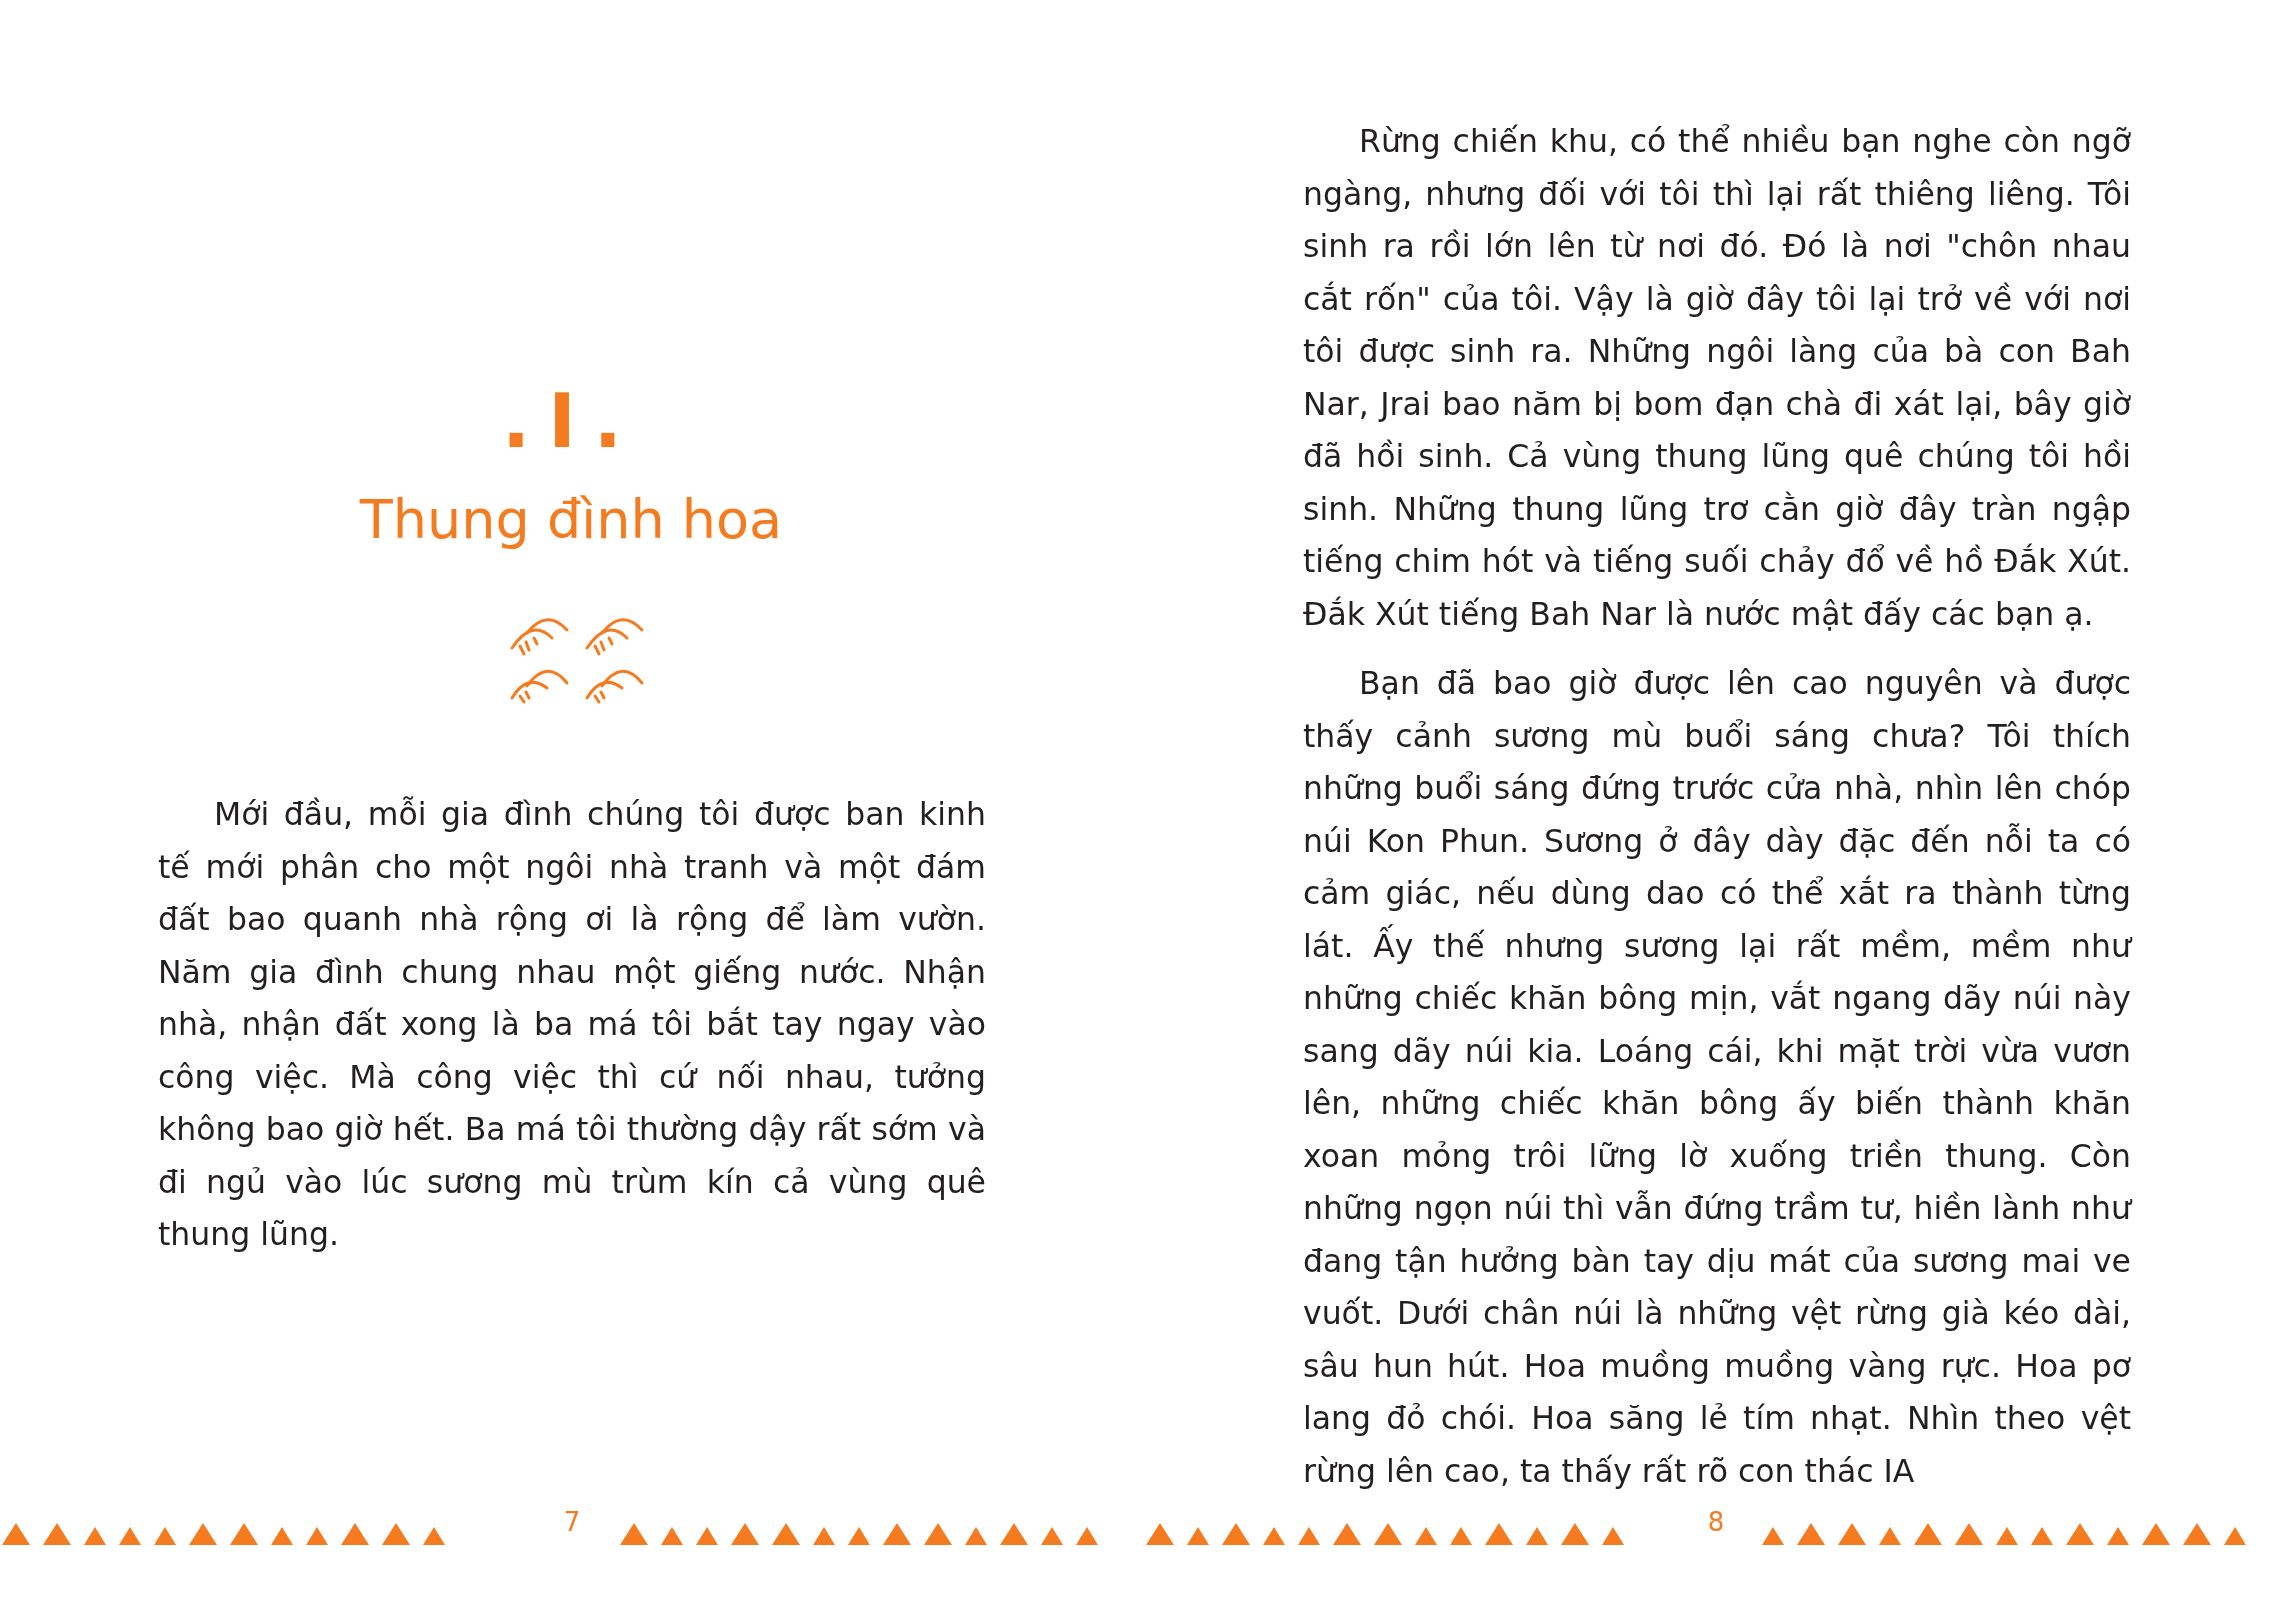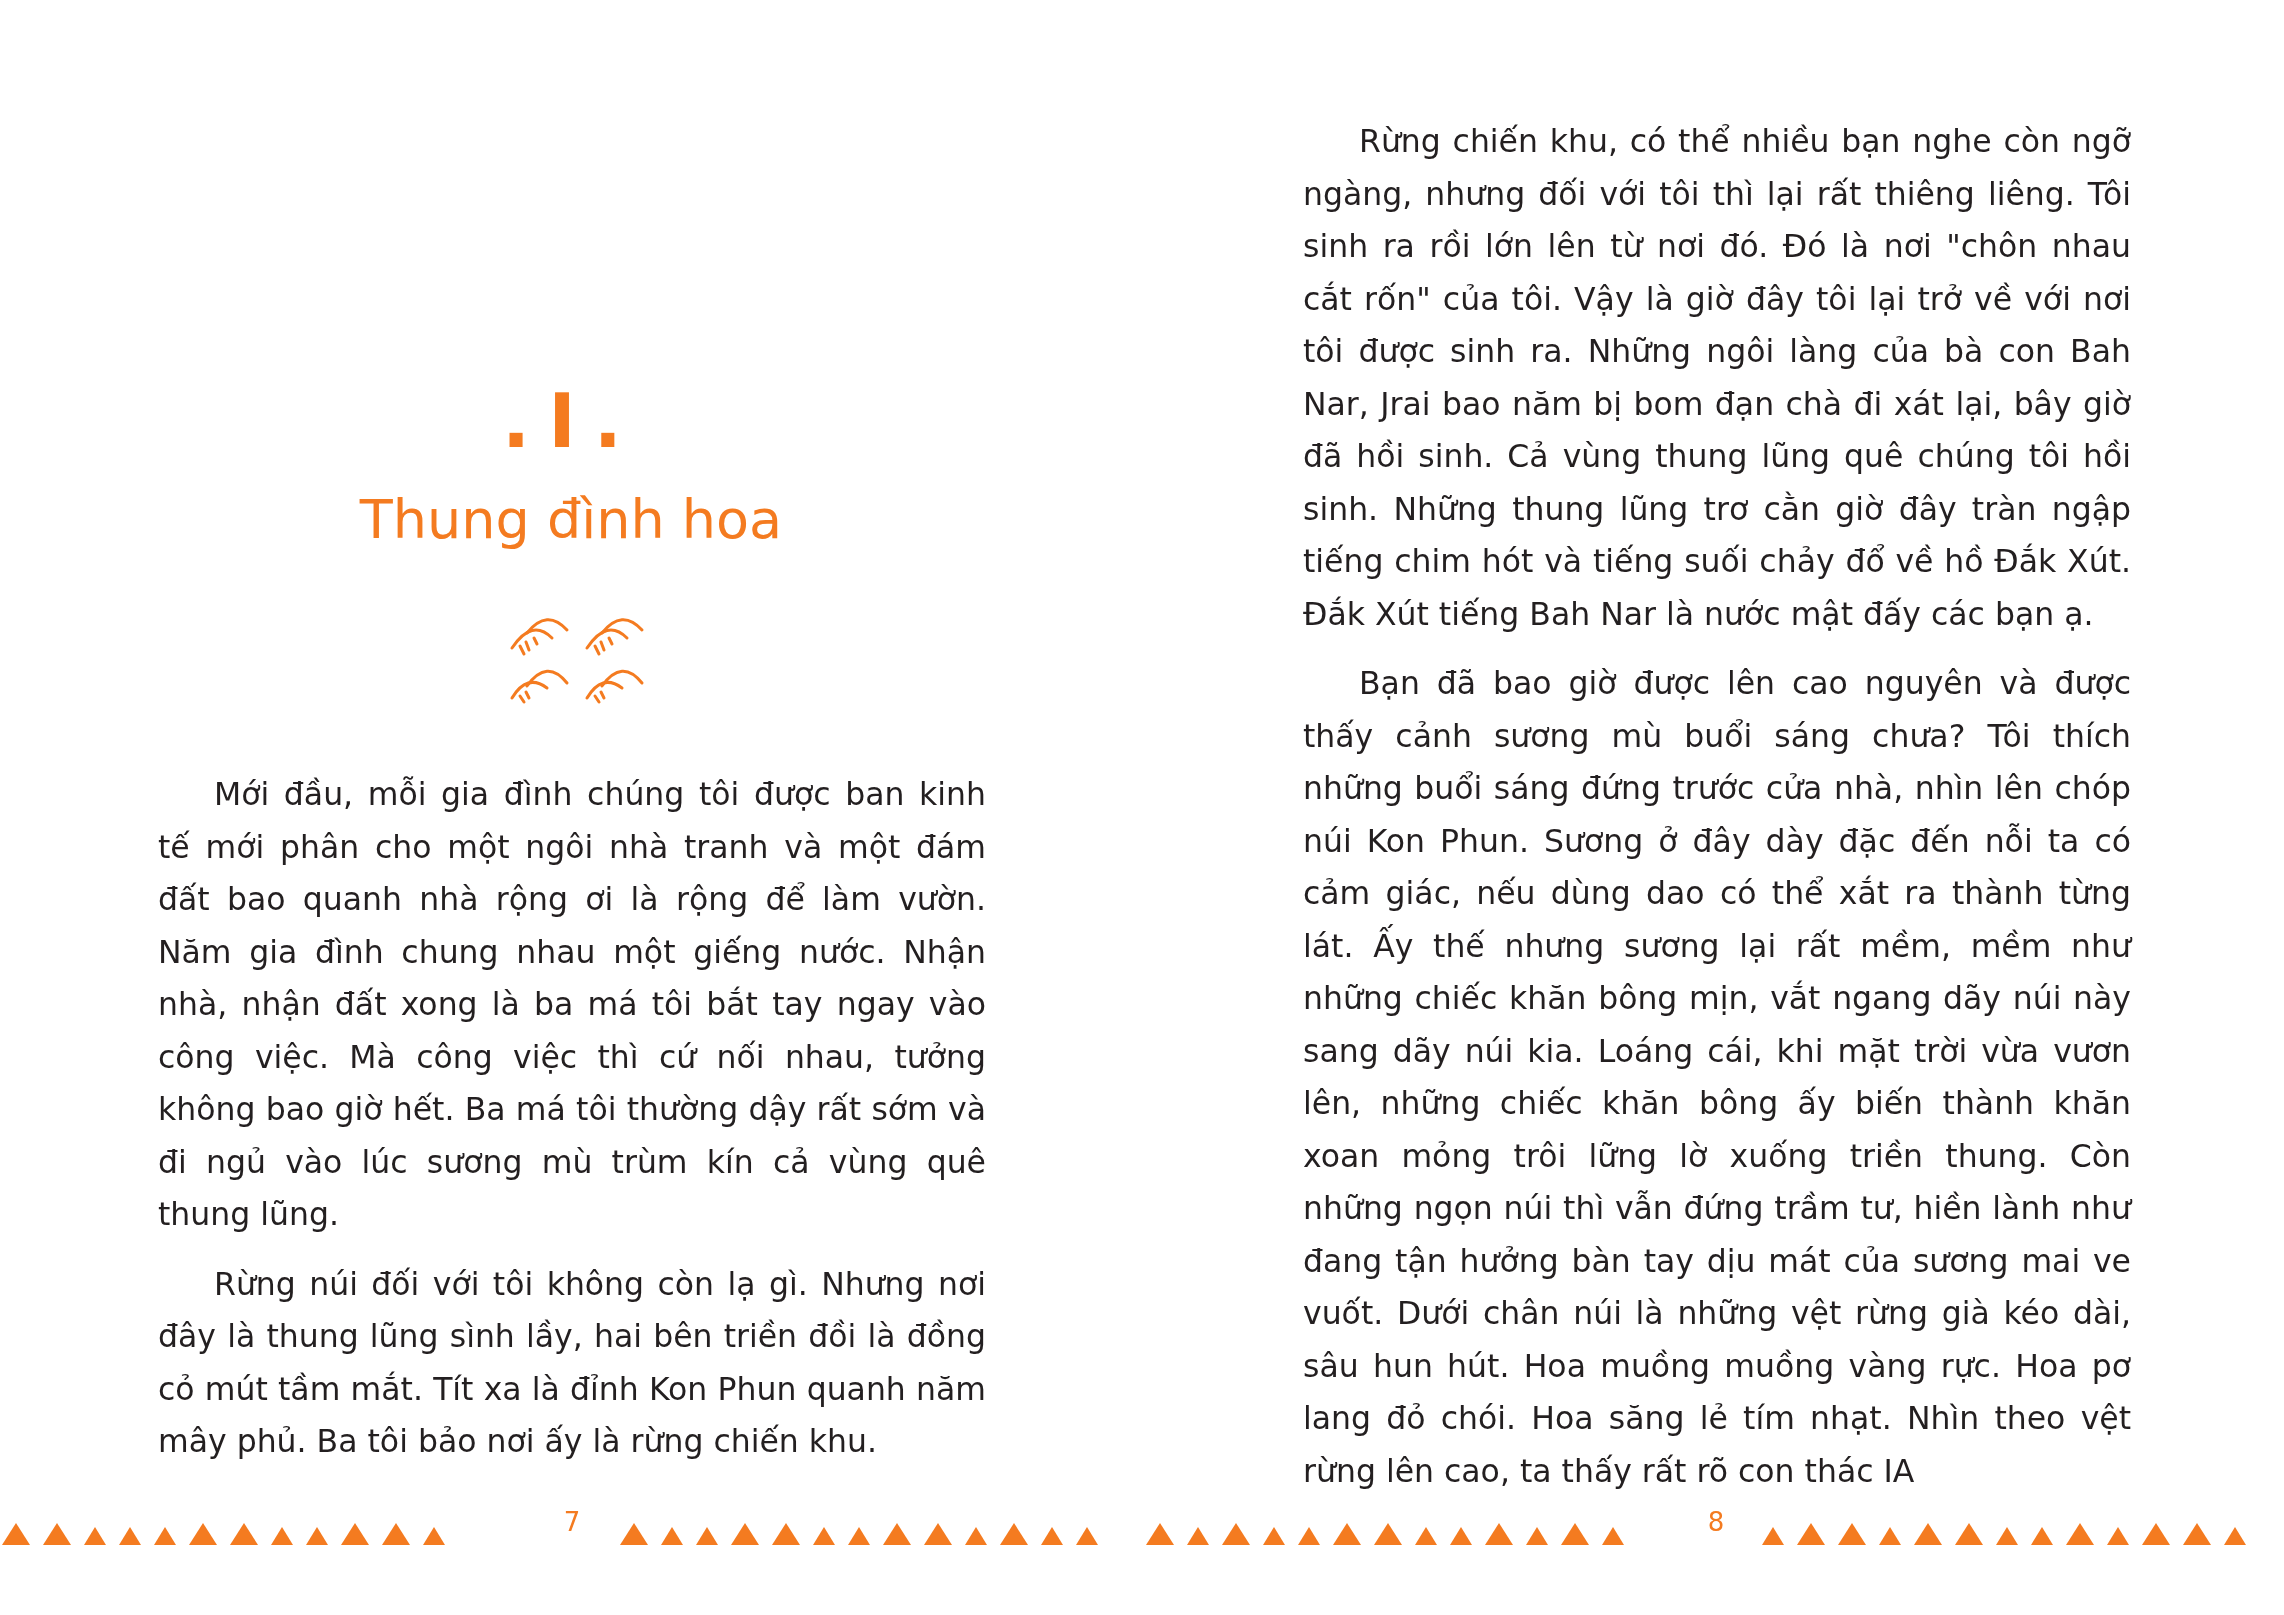--- a/index.html
+++ b/index.html
@@ -8,21 +8,21 @@
   .page { position:absolute; top:0; height:1401px;text-decoration:underline; }
   .page-left { left:0; width:1142px; }
   .page-right { left:1142px; width:1142px; }
   .chapter-num { position:absolute; left:0; width:1142px; top:378px; text-align:center;
                  color:#f47b20; font-size:74px; font-weight:bold; letter-spacing:18px;
                  font-family:"DejaVu Sans", sans-serif; }
   .chapter-title { position:absolute; left:0; width:1142px; top:488px; text-align:center;
                    color:#f47b20; font-size:54px; font-family:"DejaVu Sans", sans-serif; }
   .ornament { position:absolute; left:492px; top:608px; width:160px; height:100px; }
   .textblock { position:absolute; font-size:31.5px; line-height:52.5px; text-align:justify; }
-  .left-text { left:158px; top:768px; width:828px; }
+  .left-text { left:158px; top:788px; width:828px; }
   .right-text { left:161px; top:115px; width:828px; }
   .textblock p { margin:0 0 17px 0; text-indent:56px; }
   .footer { position:absolute; top:1505px; height:40px; }
   .tri-row { position:absolute; top:0; height:40px; display:flex; align-items:flex-end; }
   .tri { width:0; height:0; border-left:14px solid transparent; border-right:14px solid transparent;
          border-bottom:22px solid #f47b20; margin-right:13px; }
   .tri.s { border-left-width:11px; border-right-width:11px; border-bottom-width:18px; }
   .pnum { position:absolute; top:2px; color:#f47b20; font-size:26px; width:40px; text-align:center; }
 </style>
 </head>
@@ -39,21 +39,20 @@
     <path d="M95 40 Q115 10 135 30"></path>
       <path d="M110 25 Q130 0 150 22"></path>
     <path d="M95 90 Q110 65 130 80"></path>
       <path d="M110 78 Q130 50 150 75"></path>
     <path d="M28 38 l4 8 M34 34 l3 8 M42 30 l3 6"></path>
     <path d="M103 38 l4 8 M109 34 l3 8 M117 30 l3 6"></path>
     <path d="M28 88 l4 6 M34 84 l3 6 M103 88 l4 6 M109 84 l3 6"></path>
   </svg>
   <div class="textblock left-text">
     <p>Mới đầu, mỗi gia đình chúng tôi được ban kinh tế mới phân cho một ngôi nhà tranh và một đám đất bao quanh nhà rộng ơi là rộng để làm vườn. Năm gia đình chung nhau một giếng nước. Nhận nhà, nhận đất xong là ba má tôi bắt tay ngay vào công việc. Mà công việc thì cứ nối nhau, tưởng không bao giờ hết. Ba má tôi thường dậy rất sớm và đi ngủ vào lúc sương mù trùm kín cả vùng quê thung lũng.</p>
-    <p>Rừng núi đối với tôi không còn lạ gì. Nhưng nơi đây là thung lũng sình lầy, hai bên triền đồi là đồng cỏ mút tầm mắt. Tít xa là đỉnh Kon Phun quanh năm mây phủ. Ba tôi bảo nơi ấy là rừng chiến khu.</p>
   </div>
 </div>
 
 <div class="page page-right">
   <div class="textblock right-text">
     <p>Rừng chiến khu, có thể nhiều bạn nghe còn ngỡ ngàng, nhưng đối với tôi thì lại rất thiêng liêng. Tôi sinh ra rồi lớn lên từ nơi đó. Đó là nơi "chôn nhau cắt rốn" của tôi. Vậy là giờ đây tôi lại trở về với nơi tôi được sinh ra. Những ngôi làng của bà con Bah Nar, Jrai bao năm bị bom đạn chà đi xát lại, bây giờ đã hồi sinh. Cả vùng thung lũng quê chúng tôi hồi sinh. Những thung lũng trơ cằn giờ đây tràn ngập tiếng chim hót và tiếng suối chảy đổ về hồ Đắk Xút. Đắk Xút tiếng Bah Nar là nước mật đấy các bạn ạ.</p>
     <p>Bạn đã bao giờ được lên cao nguyên và được thấy cảnh sương mù buổi sáng chưa? Tôi thích những buổi sáng đứng trước cửa nhà, nhìn lên chóp núi Kon Phun. Sương ở đây dày đặc đến nỗi ta có cảm giác, nếu dùng dao có thể xắt ra thành từng lát. Ấy thế nhưng sương lại rất mềm, mềm như những chiếc khăn bông mịn, vắt ngang dãy núi này sang dãy núi kia. Loáng cái, khi mặt trời vừa vươn lên, những chiếc khăn bông ấy biến thành khăn xoan mỏng trôi lững lờ xuống triền thung. Còn những ngọn núi thì vẫn đứng trầm tư, hiền lành như đang tận hưởng bàn tay dịu mát của sương mai ve vuốt. Dưới chân núi là những vệt rừng già kéo dài, sâu hun hút. Hoa muồng muồng vàng rực. Hoa pơ lang đỏ chói. Hoa săng lẻ tím nhạt. Nhìn theo vệt rừng lên cao, ta thấy rất rõ con thác IA</p>
   </div>
 </div>
 

